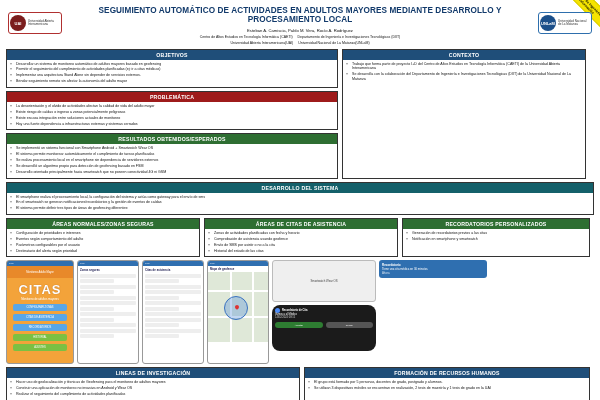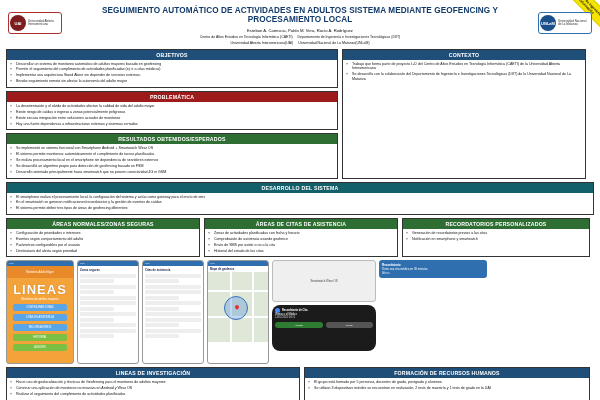--- a/index.html
+++ b/index.html
@@ -133,21 +133,21 @@
   <div class="logo-left">
     <div class="logo-badge">UAI</div>
     <div class="logo-text">Universidad Abierta Interamericana</div>
   </div>
   <div class="logo-right">
     <div class="logo-badge blue">UNLaM</div>
     <div class="logo-text">Universidad Nacional de La Matanza</div>
   </div>
 
   <div class="title-block">
-    <div class="title">SEGUIMIENTO AUTOMÁTICO DE ACTIVIDADES EN ADULTOS SISTEMA MEDIANTE GEOFENCING Y PROCESAMIENTO LOCAL</div>
+    <div class="title">SEGUIMIENTO AUTOMÁTICO DE ACTIVIDADES EN ADULTOS MAYORES MEDIANTE DESARROLLO Y PROCESAMIENTO LOCAL</div>
     <div class="authors">Esteban A. Camiscia, Pablo M. Vera, Rocío A. Rodríguez</div>
     <div class="affil">
       <span>Centro de Altos Estudios en Tecnología Informática (CAETI)</span>
       &nbsp;&nbsp;&nbsp;
       <span>Departamento de Ingeniería e Investigaciones Tecnológicas (DIIT)</span>
     </div>
     <div class="affil">
       <span>Universidad Abierta Interamericana(UAI)</span>
       &nbsp;&nbsp;&nbsp;
       <span>Universidad Nacional de La Matanza(UNLaM)</span>
@@ -252,21 +252,21 @@
         </ul>
       </div>
     </div>
   </div>
 
   <div class="gallery">
 
     <div class="phone ph1">
       <div class="pbar">9:41</div>
       <div class="ad-top">Monitoreo Adulto Mayor</div>
-      <div class="ad-word">LINEAS</div>
+      <div class="ad-word">CITAS</div>
       <div class="ad-sub">Monitoreo de adultos mayores</div>
       <div class="ad-btn">CONFIGURAR ZONAS</div>
       <div class="ad-btn">CITAS DE ASISTENCIA</div>
       <div class="ad-btn">RECORDATORIOS</div>
       <div class="ad-btn alt">HISTORIAL</div>
       <div class="ad-btn alt">AJUSTES</div>
     </div>
 
     <div class="phone ph2">
       <div class="pbar">9:41</div>

